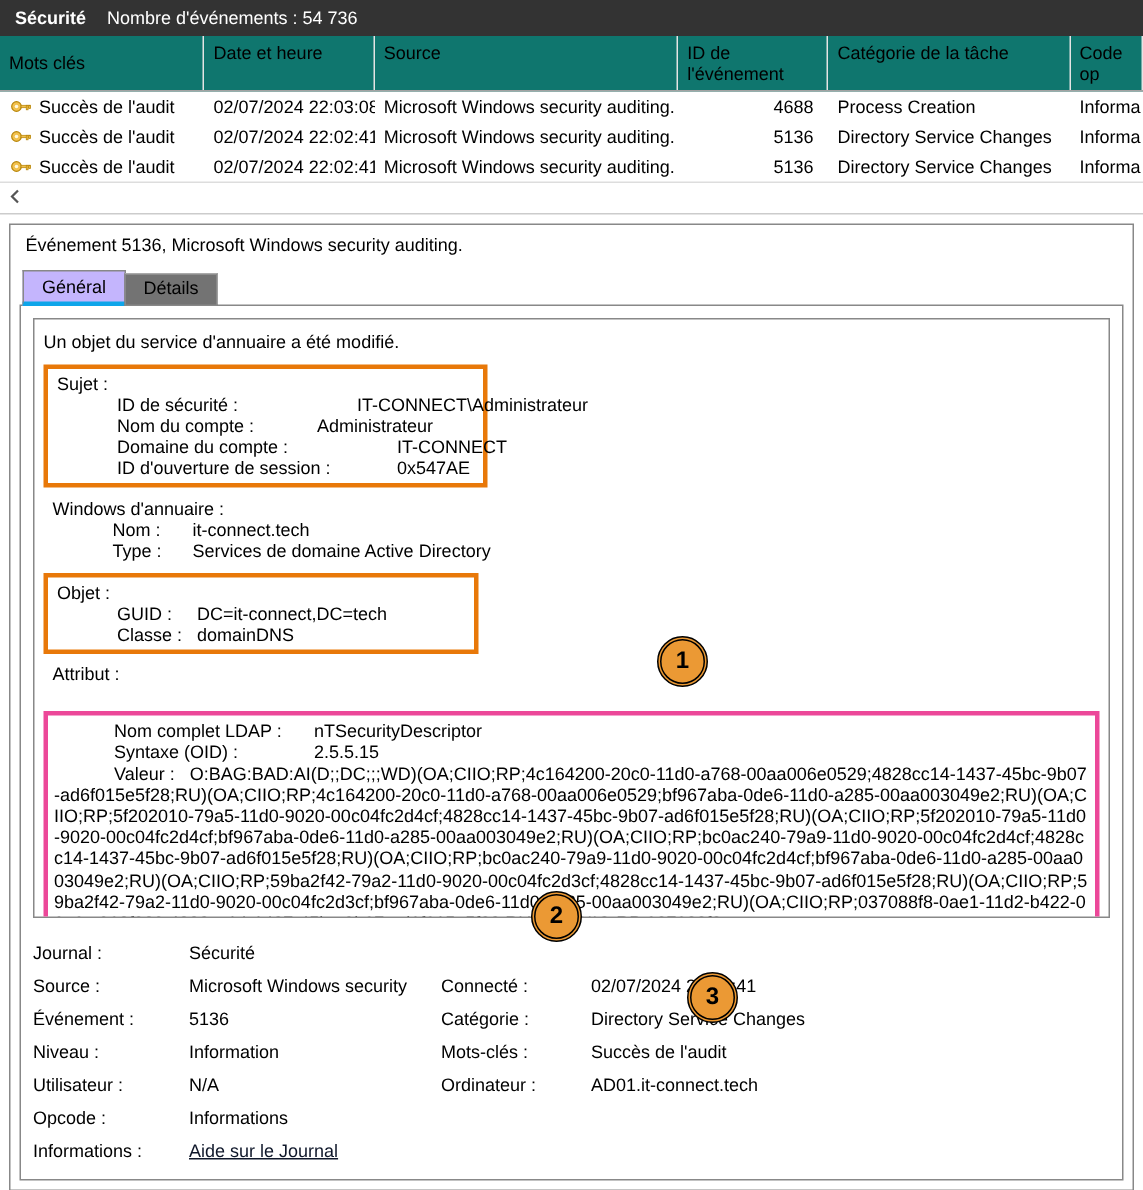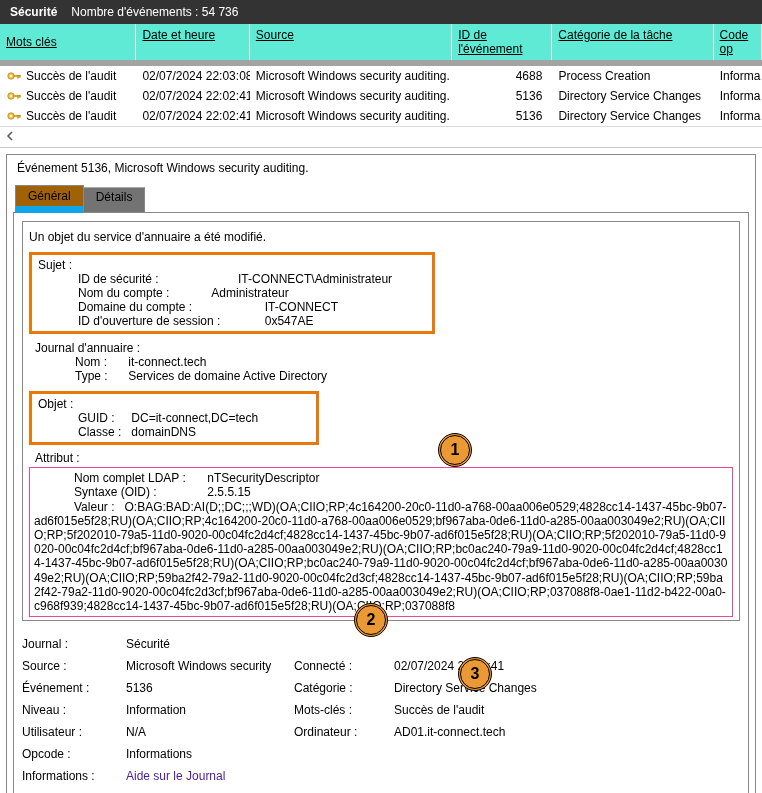--- a/index.html
+++ b/index.html
@@ -3,21 +3,21 @@
 <meta charset="utf-8">
 <style>
   * { box-sizing: border-box; margin: 0; padding: 0; }
   body { font-family: "Segoe UI", Tahoma, sans-serif; font-size: 12px; background: #fff; color: #000; width: 762px; }
   
   .titlebar { background: #333; color: #fff; padding: 5px 10px; display: flex; gap: 14px; }
   .titlebar .title { font-weight: 600; }
   .titlebar .count { font-weight: 400; }
   
   .event-list { border-bottom: 1px solid #ccc; }
-  .list-header { display: flex; background: #5eead4; border-bottom: 6px solid #a3a3a3; text-decoration: underline; }
+  .list-header { display: flex; background: #0f766e; border-bottom: 1px solid #a3a3a3; }
   .list-header .col { padding: 4px 6px; border-right: 1px solid #e4e4e4; font-weight: 400; }
   .list-row { display: flex; align-items: center; padding: 0; }
   .list-row .col { padding: 2px 6px; white-space: nowrap; overflow: hidden; }
   .list-row.selected { background: #fff; }
   
   .col-keywords { width: 142px; display: flex; align-items: center; gap: 4px; }
   .col-date { width: 118px; }
   .col-source { width: 211px; }
   .col-eventid { width: 104px; text-align: right; padding-right: 10px !important; }
   .col-category { width: 168px; }
@@ -27,46 +27,46 @@
   .key-icon svg { width: 16px; height: 16px; }
   
   .scroll-left { padding: 3px 6px; border-top: 1px solid #ddd; }
   .scroll-left svg { width: 10px; height: 10px; }
   
   .details-panel { border: 1px solid #888; margin: 6px; background: #fff; }
   .details-title { padding: 6px 10px 10px 10px; font-weight: 400; }
   
   .tabs { display: flex; padding-left: 8px; margin-bottom: -1px; position: relative; z-index: 2; }
   .tab { padding: 3px 12px; border: 1px solid #888; background: #fff; margin-right: -1px; cursor: pointer; }
-  .tab.active { border-bottom: 7px solid #0ea5e9; background: #a16207; }
+  .tab.active { border-bottom: 3px solid #0ea5e9; background: #c4b5fd; }
   .tab:not(.active) { background: #737373; border-top: 1px solid #aaa; margin-top: 2px; padding-top:2px; padding-bottom:2px;}
   
   .tab-content { border: 1px solid #888; margin: 0 6px 6px 6px; padding: 8px; position: relative; z-index: 1; }
   .inner-panel { border: 1px solid #888; padding: 6px 6px; height: 400px; overflow: hidden; margin-bottom: 12px; }
   
   .description { padding: 2px 0 8px 0; }
   
   .group-box { border: 3px solid #e87809; padding: 3px 6px 3px 6px; margin-bottom: 4px; position: relative; }
   .no-box { padding: 3px 6px 8px 6px; }
   .group-label { font-weight: 400; }
   .indent { padding-left: 40px; }
   .kv { white-space: pre; }
   
   .badge { position: absolute; width: 34px; height: 34px; border-radius: 50%; background: #eb9934; border: 3px double #000; display: flex; align-items: center; justify-content: center; font-weight: 700; font-size: 16px; }
   .badge1 { top: 220px; left: 424px; }
   .badge2 { top: 390px; left: 340px; }
   .badge3 { top: 444px; left: 444px; }
   
-  .big-box { border: 1px solid #ec4899; padding: 3px 4px; margin-top:2px; font-size: 12px; line-height: 1.2; }
+  .big-box { border: 3px solid #ec4899; padding: 3px 4px; margin-top:18px; font-size: 12px; line-height: 1.2; }
   .value-block { word-break: break-all; font-size: 12px; line-height: 1.18; }
   
   .footer-grid { display: grid; grid-template-columns: 104px 168px 100px auto; row-gap: 8px; padding: 4px 0; }
   .footer-grid .lbl { }
   .footer-grid .val { }
-  .link { color: #4c1d95; cursor: pointer; }
+  .link { color: #0f172a; text-decoration: underline; cursor: pointer; }
   
 </style>
 </head>
 <body>
 
 <div class="titlebar">
   <span class="title">Sécurité</span>
   <span class="count">Nombre d'événements : 54 736</span>
 </div>
 
@@ -155,32 +155,32 @@
 
   <div class="tab-content">
 
     <div class="badge badge1">1</div>
     <div class="badge badge2">2</div>
     <div class="badge badge3">3</div>
 
     <div class="inner-panel">
       <div class="description">Un objet du service d'annuaire a été modifié.</div>
 
-      <div class="group-box" style="width:406px;">
+      <div class="group-box" style="width:296px;">
         <div class="group-label">Sujet :</div>
         <div class="indent">
           <div class="kv"><span>ID de sécurité :</span>			<span>IT-CONNECT\Administrateur</span></div>
           <div class="kv"><span>Nom du compte :</span>		<span>Administrateur</span></div>
           <div class="kv"><span>Domaine du compte :</span>			<span>IT-CONNECT</span></div>
           <div class="kv"><span>ID d'ouverture de session :</span>		<span>0x547AE</span></div>
         </div>
       </div>
 
       <div class="no-box">
-        <div class="group-label">Journal d'annuaire :</div>
+        <div class="group-label">Windows d'annuaire :</div>
         <div class="indent">
           <div class="kv"><span>Nom :</span>	<span>it-connect.tech</span></div>
           <div class="kv"><span>Type :</span>	<span>Services de domaine Active Directory</span></div>
         </div>
       </div>
 
       <div class="group-box" style="width:290px;">
         <div class="group-label">Objet :</div>
         <div class="indent">
           <div class="kv"><span>GUID :</span>	<span>DC=it-connect,DC=tech</span></div>

